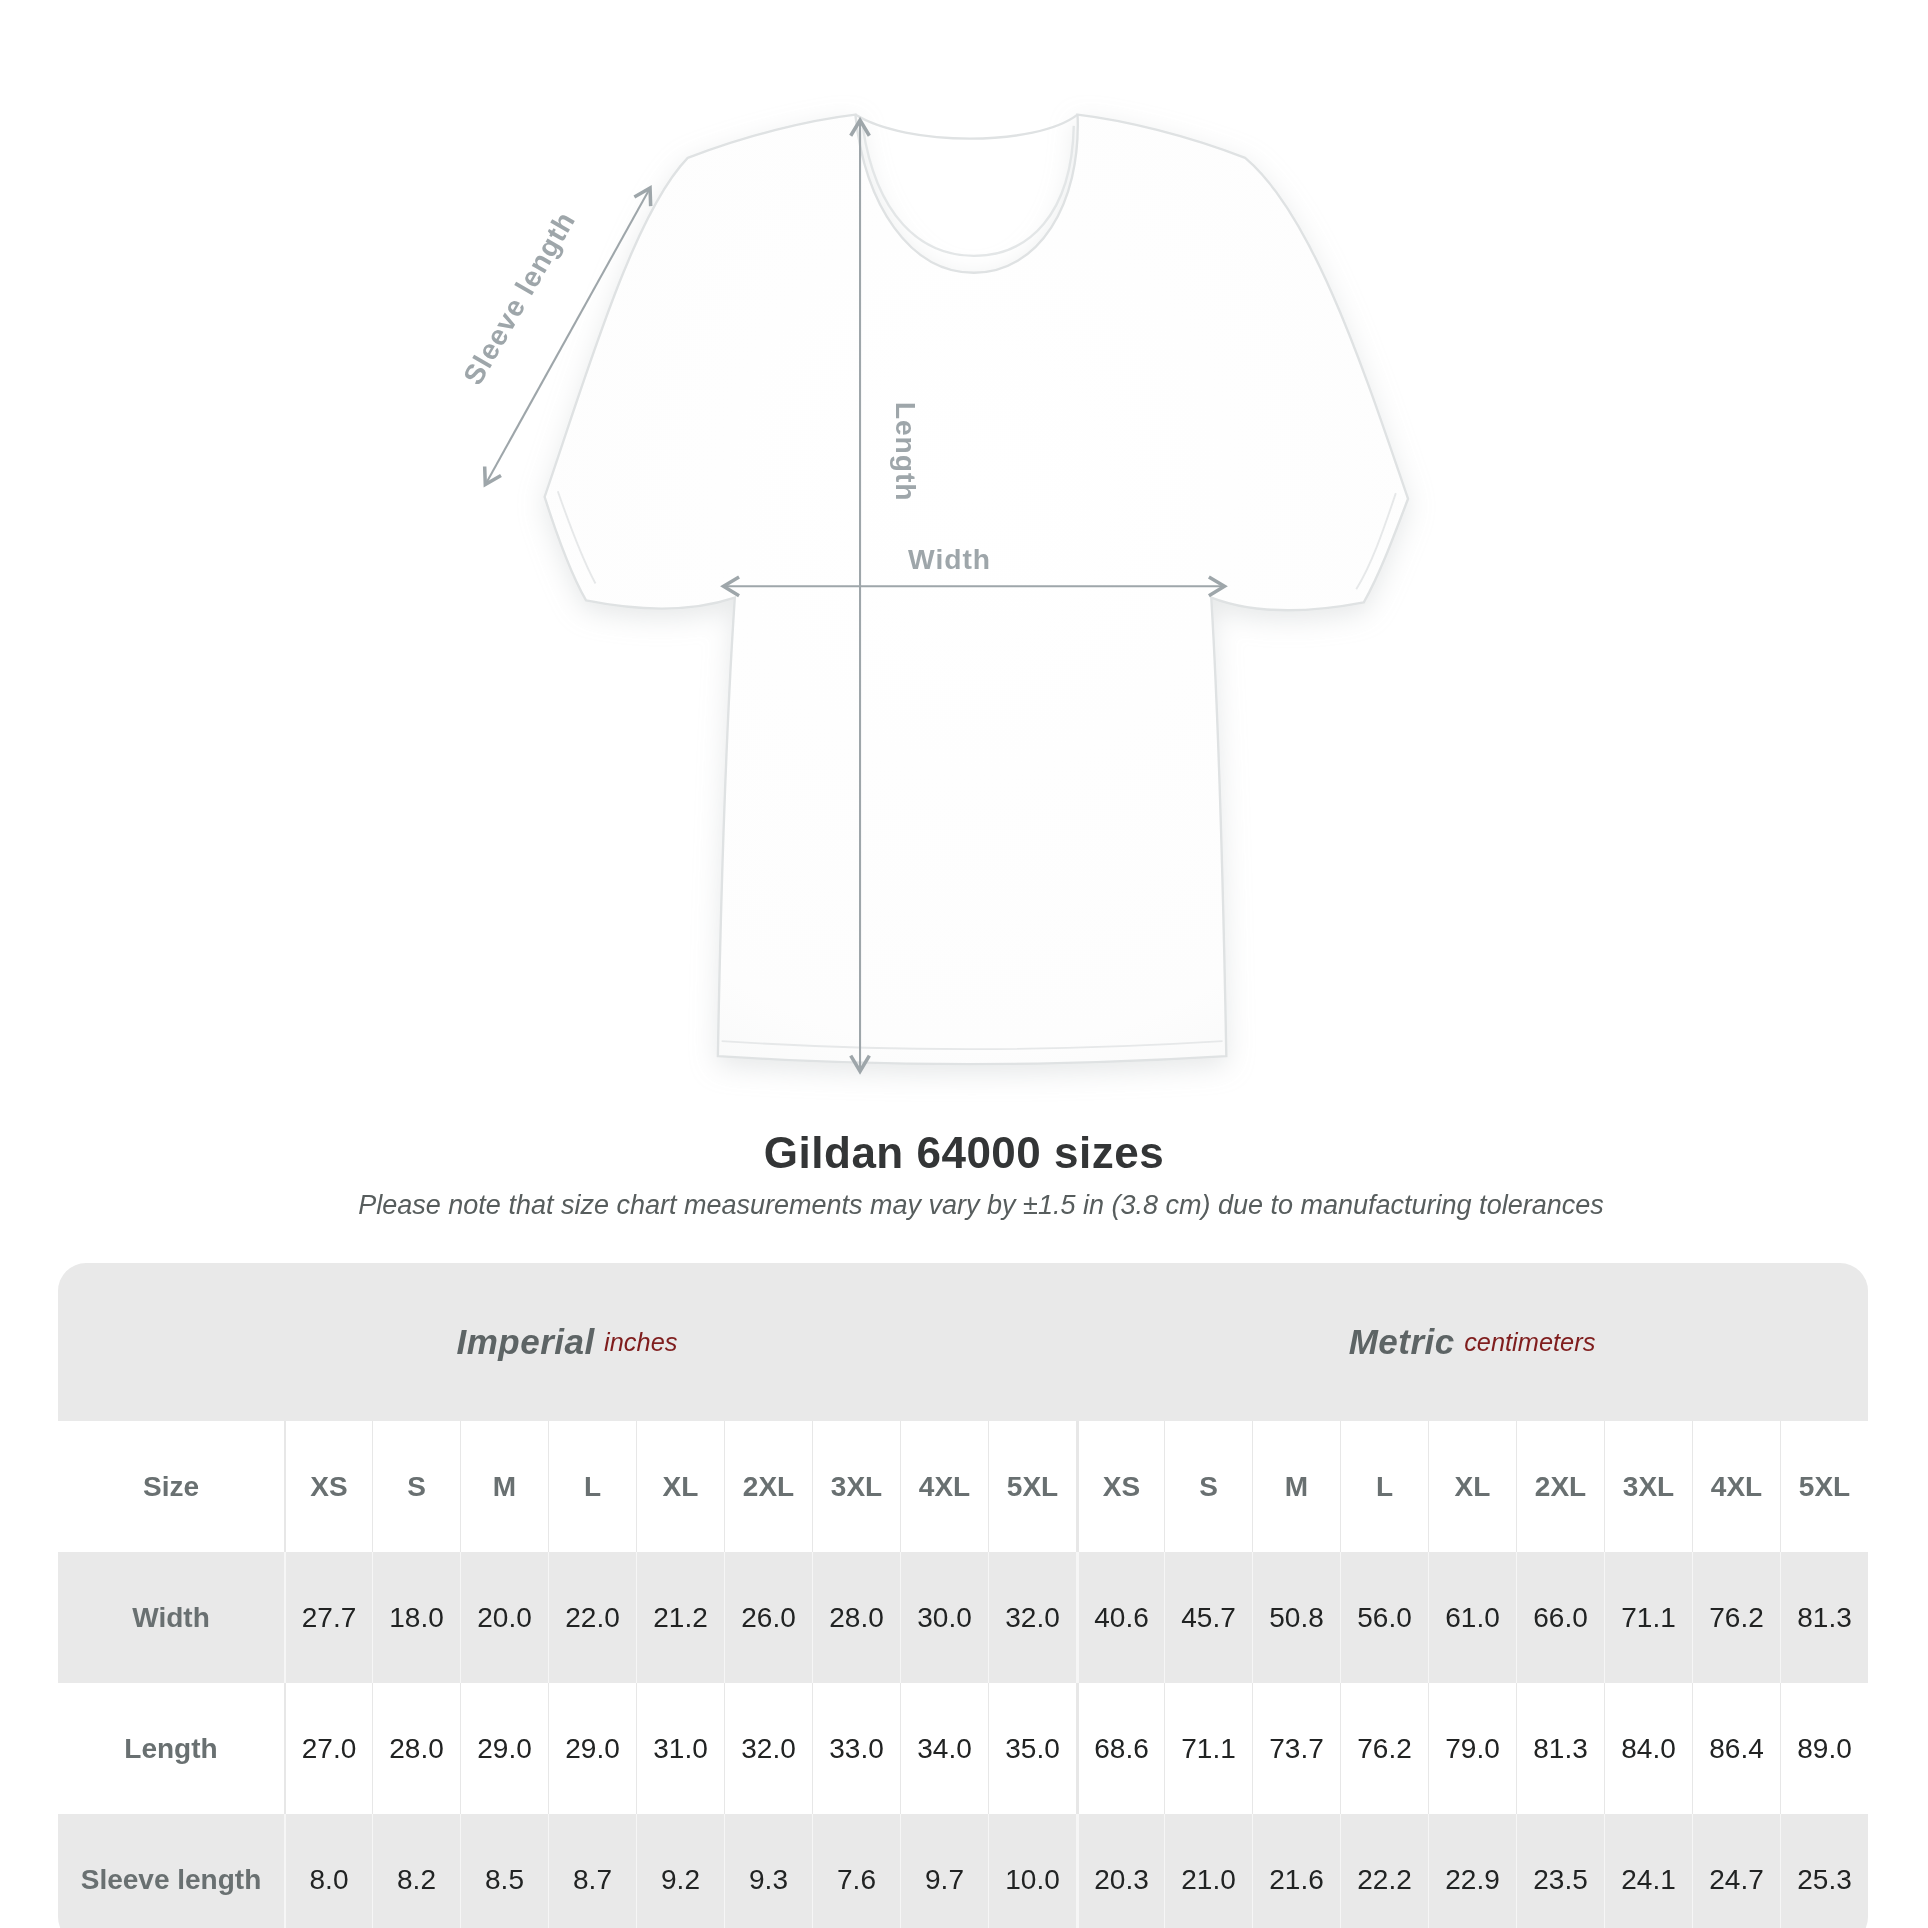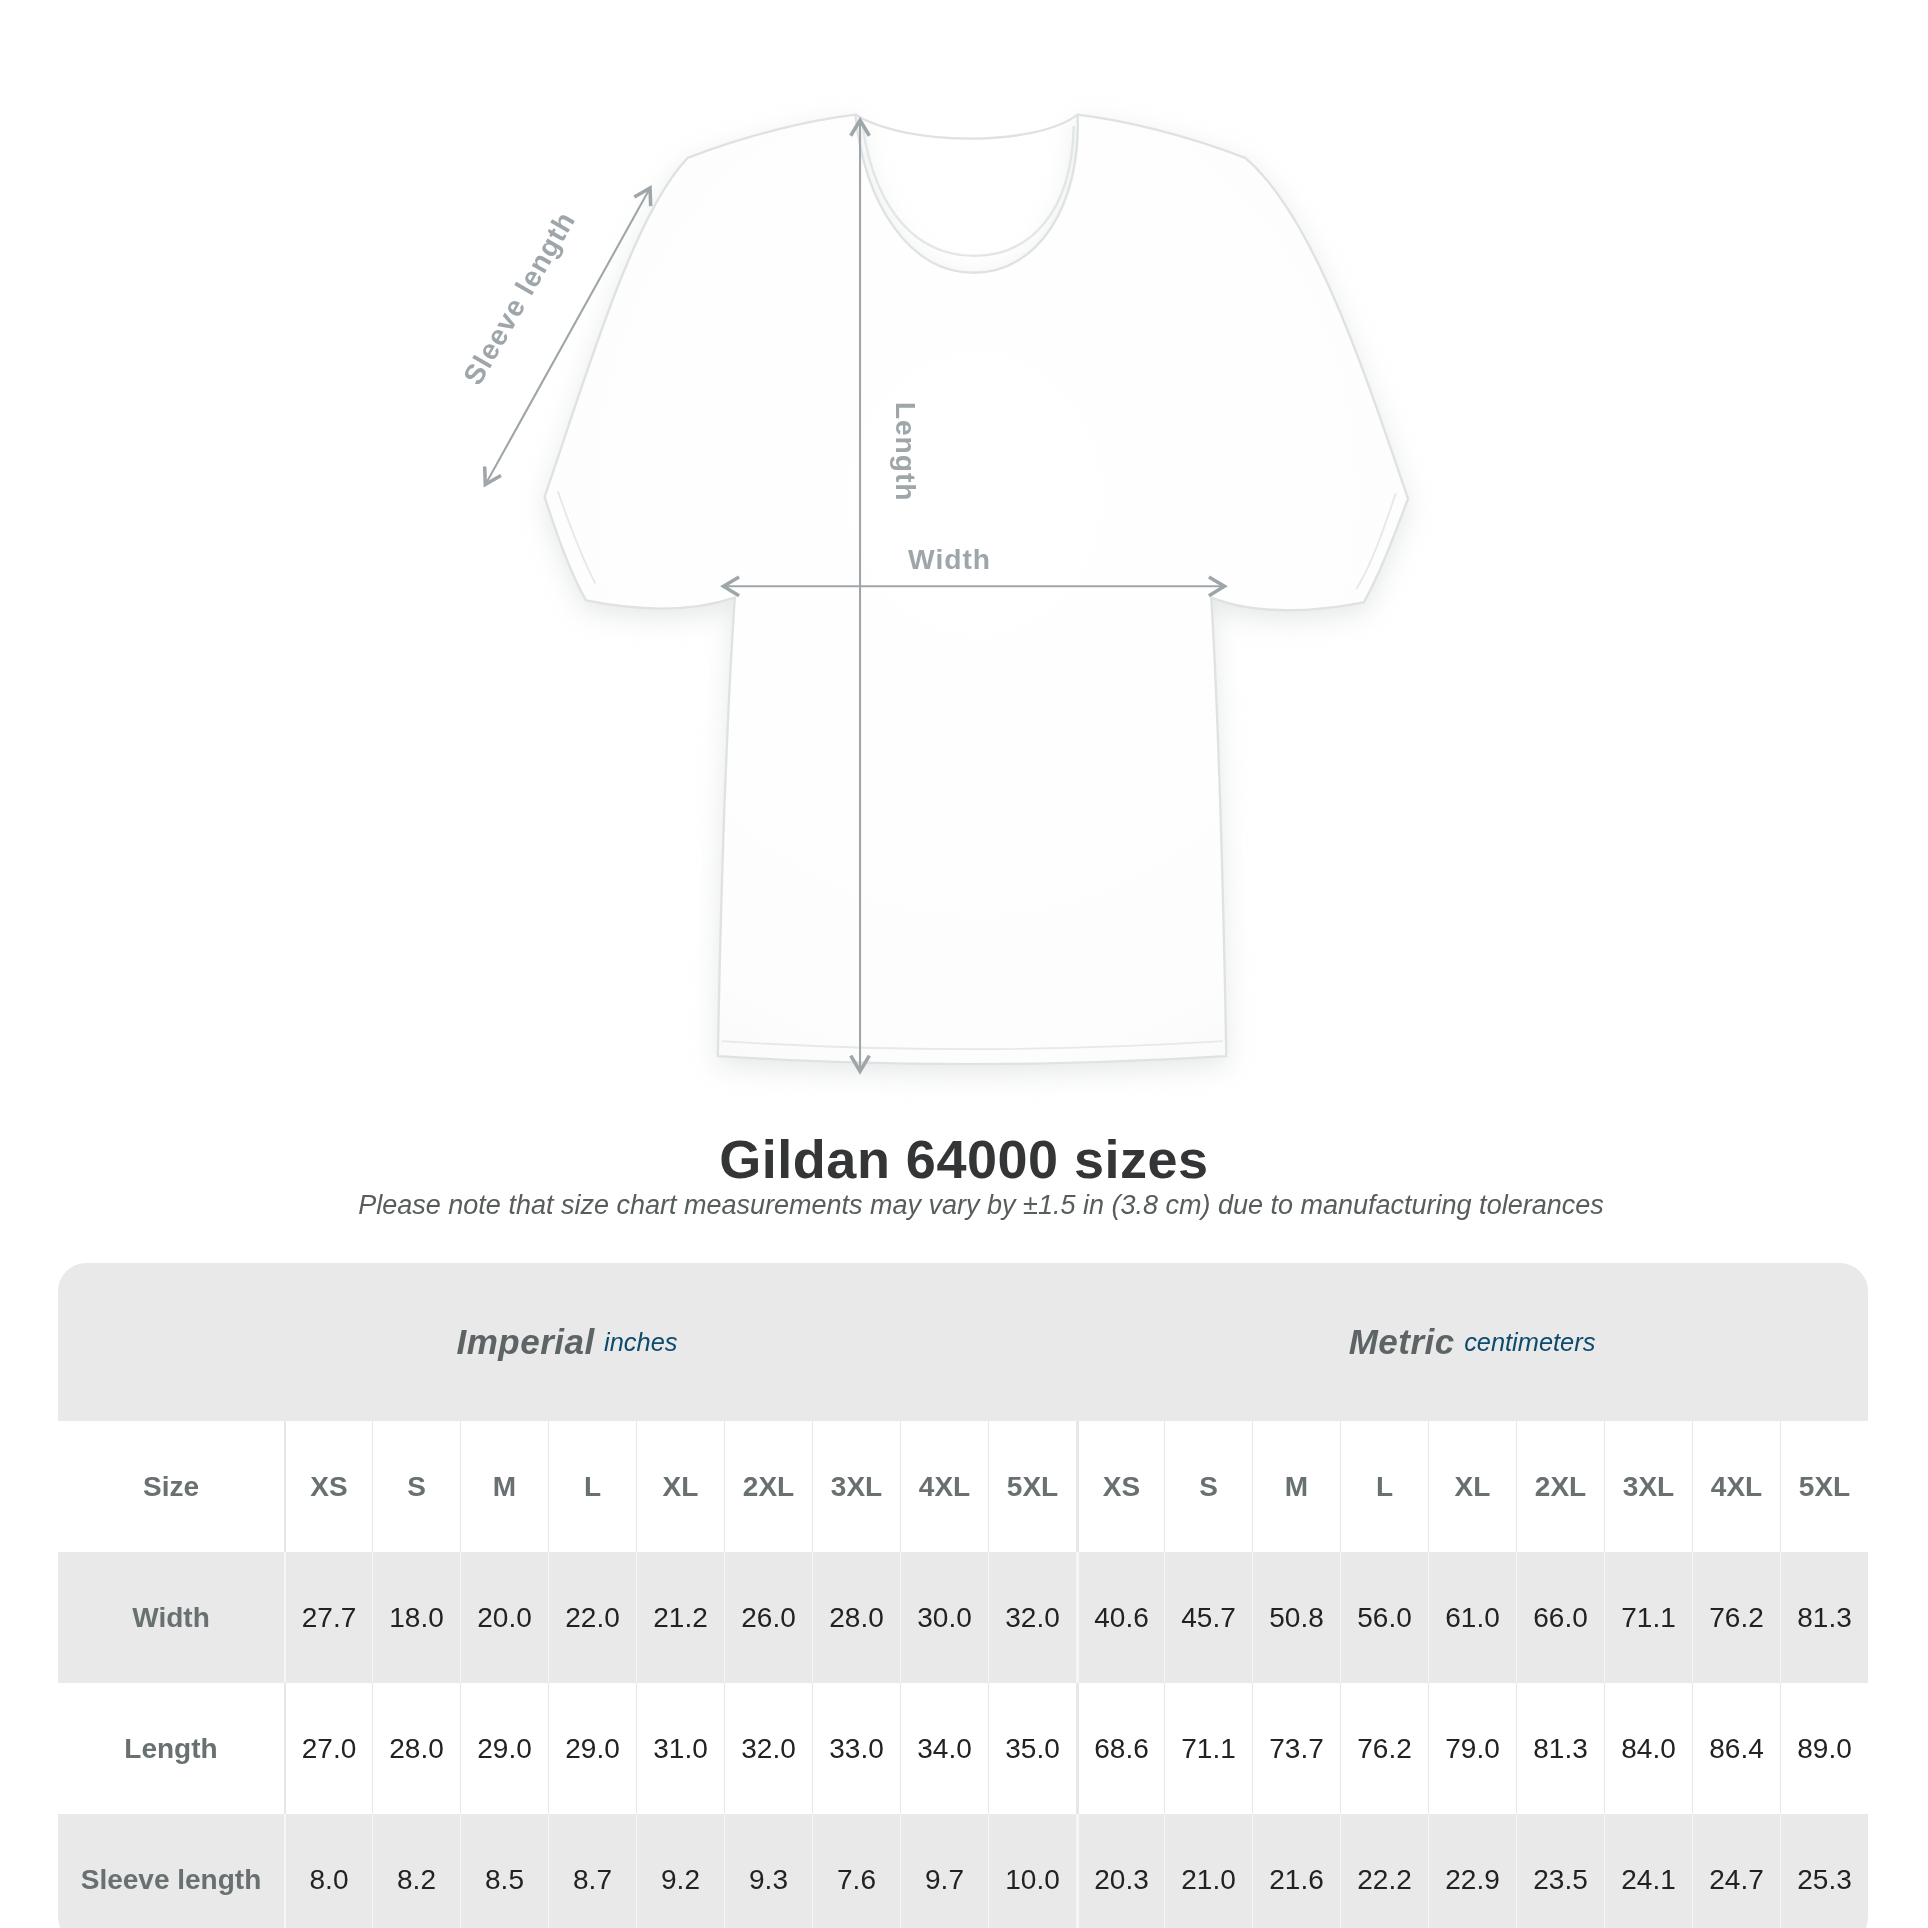--- a/index.html
+++ b/index.html
@@ -6,37 +6,37 @@
   .canvas{
     position:relative;width:1928px;height:1928px;background:#ffffff;overflow:hidden;
     font-family:"Liberation Sans", sans-serif;
   }
   
   .shirt-wrap{position:absolute;left:377px;top:56px;width:1177px;height:1055px;}
   .ann-label{fill:#9ea6aa;font-weight:bold;font-size:30px;letter-spacing:1px;}
   
   .page-title{
     position:absolute;left:0;top:1128px;width:1928px;text-align:center;
-    font-size:54px;font-weight:bold;color:#333536;letter-spacing:0.5px;
+    font-size:44px;font-weight:bold;color:#333536;letter-spacing:0.5px;
   }
   .page-subtitle{
     position:absolute;left:0;top:1190px;width:1928px;text-align:center;
     font-size:27px;font-style:italic;color:#575d5d;padding-left:17px;
   }
   
   .size-table{position:absolute;left:58px;top:1263px;width:1810px;}
   .band{
     height:158px;background:#e9e9e9;border-radius:28px 28px 0 0;
     display:flex;align-items:stretch;
   }
   .band .half{display:flex;flex-direction:row;align-items:center;justify-content:center;gap:9.4px;}
   .band .half.imp{flex:0 0 1018px;}
   .band .half.met{flex:1;}
   .unit-name{font-size:35px;font-weight:bold;font-style:italic;color:#5d6465;letter-spacing:0.5px;}
-  .unit-sub{font-size:25.4px;font-style:italic;color:#0c4a6e;}
+  .unit-sub{font-size:25.4px;font-style:italic;color:#7f1d1d;}
   .row{
     display:grid;grid-template-columns:226px repeat(18,1fr);
     height:131px;
   }
   .row.r-white{--sep:#e7e7e7;background:#ffffff;}
   .row.r-gray{--sep:#f6f6f6;background:#e9e9e9;}
   .row.r-last{border-radius:0 0 28px 28px;}
   .cell{
     display:flex;align-items:center;justify-content:center;height:100%;
     font-size:28px;color:#212323;

